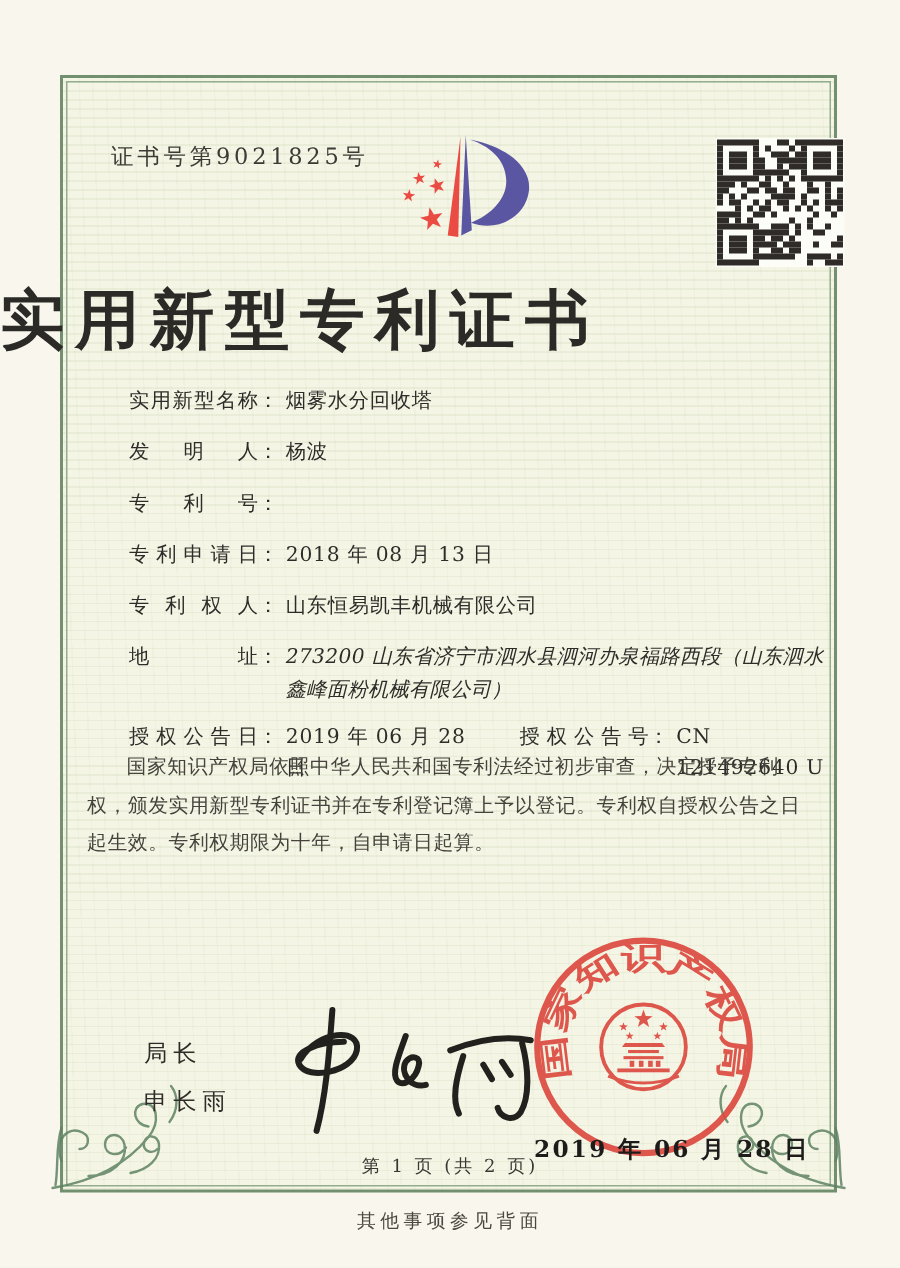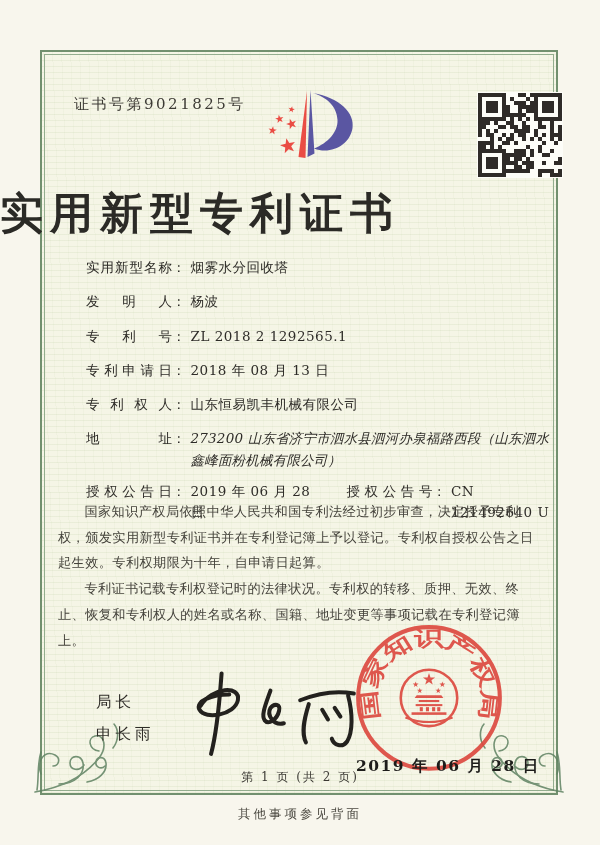--- a/index.html
+++ b/index.html
@@ -365,21 +365,20 @@
     <span class="val">烟雾水分回收塔</span>
   </div>
   <div class="row">
     <span class="lbl">发明人</span>
       <span class="colon">：</span>
     <span class="val">杨波</span>
   </div>
   <div class="row">
     <span class="lbl">专利号</span>
       <span class="colon">：</span>
-    <span class="val">ZL 2018 2 1292565.1</span>
   </div>
   <div class="row">
     <span class="lbl">专利申请日</span>
       <span class="colon">：</span>
     <span class="val">2018 年 08 月 13 日</span>
   </div>
   <div class="row">
     <span class="lbl">专利权人</span>
       <span class="colon">：</span>
     <span class="val">山东恒易凯丰机械有限公司</span>
@@ -396,21 +395,20 @@
     <span class="pair2">
       <span class="lbl">授权公告号</span>
         <span class="colon">：</span>
       <span class="val">CN 121492640 U</span>
     </span>
   </div>
 </div>
 
 <div class="paras">
   <p>国家知识产权局依照中华人民共和国专利法经过初步审查，决定授予专利权，颁发实用新型专利证书并在专利登记簿上予以登记。专利权自授权公告之日起生效。专利权期限为十年，自申请日起算。</p>
-  <p>专利证书记载专利权登记时的法律状况。专利权的转移、质押、无效、终止、恢复和专利权人的姓名或名称、国籍、地址变更等事项记载在专利登记簿上。</p>
 </div>
 
 <div class="signer-title">局长</div>
 <div class="signer-name">申长雨</div>
 
 <svg class="signature" viewBox="0 0 200 120" fill="none" stroke="#23211e" stroke-width="4.2" stroke-linecap="round" stroke-linejoin="round">
   <path d="M28,48 C40,28 70,26 67,42 C64,57 33,63 27,52 C22,43 40,36 58,36"></path>
   <path d="M50,14 C48,40 46,72 39,98"></path>
   <path d="M101,32 C96,46 91,58 95,63 C99,68 108,62 110,53 C112,46 105,45 101,50 C97,57 104,69 115,66"></path>
   <path d="M132,42 C152,34 172,32 188,35"></path>

